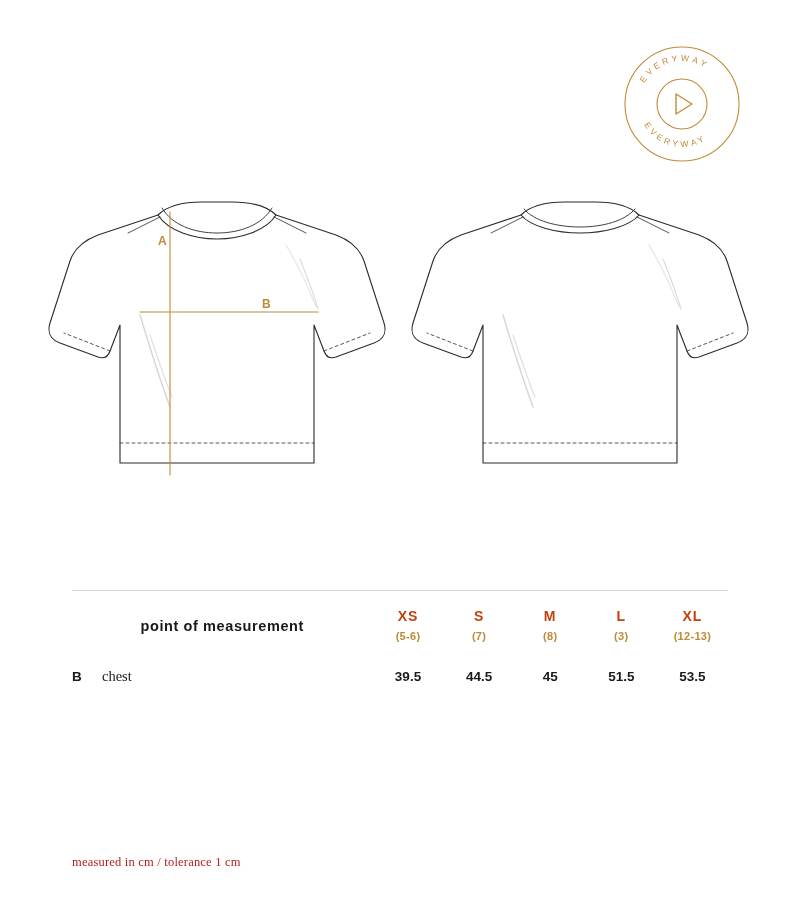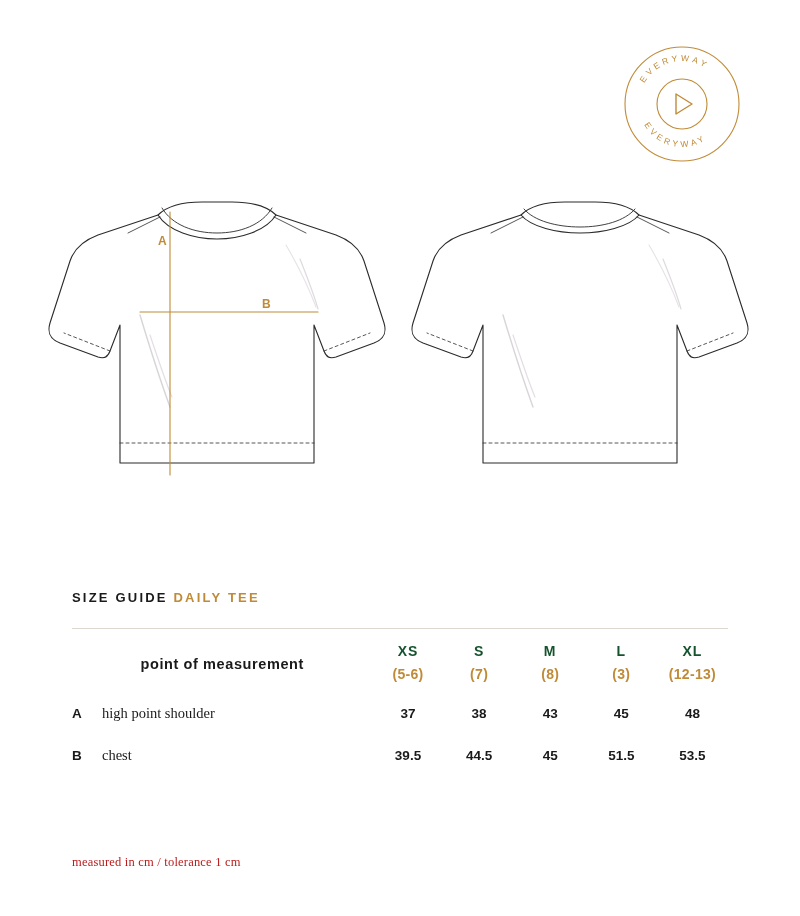--- a/index.html
+++ b/index.html
@@ -88,27 +88,27 @@
     padding-top: 6px !important;
   }
   .size-head {
     text-align: center;
   }
   .size-head .sz {
     display: block;
     font-size: 14px;
     font-weight: bold;
     letter-spacing: 1px;
-    color: #14532d;
+    color: #c2410c;
     line-height: 1.1;
     padding-top: 5px;
   }
   .size-head .age {
     display: block;
-    font-size: 14px;
+    font-size: 11px;
     font-weight: bold;
     color: #c08b38;
     letter-spacing: 0.3px;
     margin-top: 6px;
   }
 
   tbody tr td {
     height: 42px;
   }
   .meas-label {
@@ -253,24 +253,20 @@
         <path d="M 513,160 C 523,190 529,208 535,222" fill="none" stroke="#e2dee2" stroke-width="1.2"></path>
         <path d="M 663,84 C 671,104 677,120 681,134" fill="none" stroke="#dedade" stroke-width="1.2"></path>
         <path d="M 649,70 C 663,94 673,116 679,132" fill="none" stroke="#e6e2e6" stroke-width="1.1"></path>
       </g>
     </g>
   </svg>
 </div>
 
 <div class="guide">
 
-  <h2 class="guide-title">
-    <span>SIZE GUIDE</span>
-    <span class="accent">DAILY TEE</span>
-  </h2>
 
   <div class="rule"></div>
 
   <table class="size-table">
     <colgroup>
       <col class="col-label">
       <col class="col-size">
         <col class="col-size">
         <col class="col-size">
         <col class="col-size">
@@ -295,30 +291,20 @@
           <span class="sz">L</span>
           <span class="age">(3)</span>
         </th>
         <th class="size-head">
           <span class="sz">XL</span>
           <span class="age">(12-13)</span>
         </th>
       </tr>
     </thead>
     <tbody>
-      <tr>
-        <td class="meas-label">
-          <span class="key">A</span><span>high point shoulder</span>
-        </td>
-        <td class="meas-val">37</td>
-        <td class="meas-val">38</td>
-        <td class="meas-val">43</td>
-        <td class="meas-val">45</td>
-        <td class="meas-val">48</td>
-      </tr>
       <tr>
         <td class="meas-label">
           <span class="key">B</span><span>chest</span>
         </td>
         <td class="meas-val">39.5</td>
         <td class="meas-val">44.5</td>
         <td class="meas-val">45</td>
         <td class="meas-val">51.5</td>
         <td class="meas-val">53.5</td>
       </tr>

